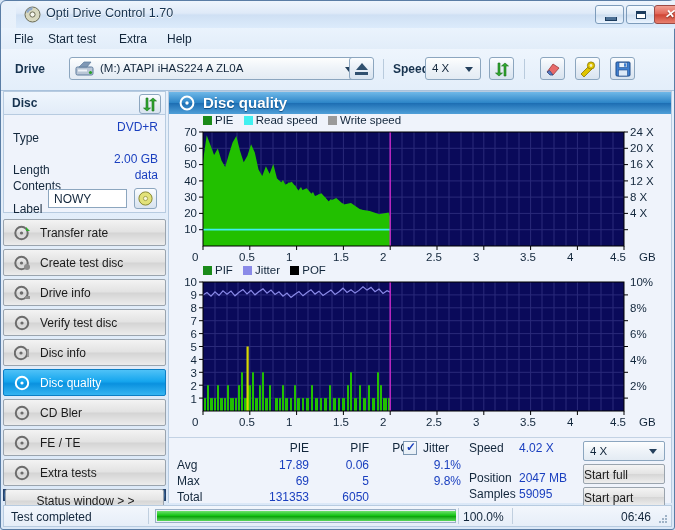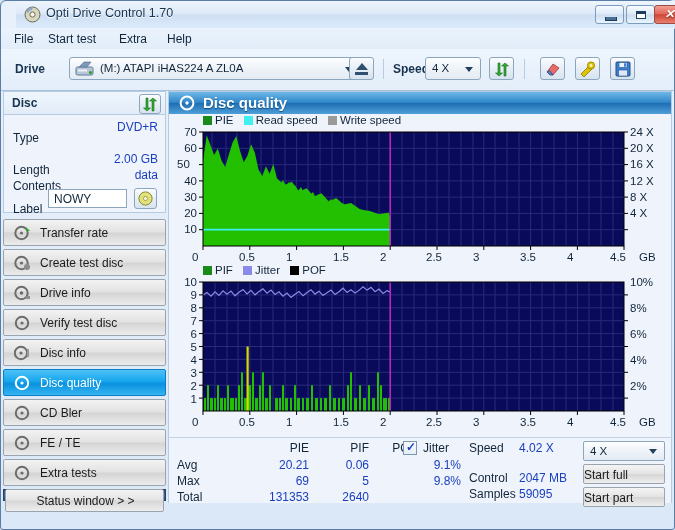--- a/index.html
+++ b/index.html
@@ -504,21 +504,21 @@
             <line x1="268" y1="118" x2="268" y2="122"></line>
           <line x1="314.8" y1="118" x2="314.8" y2="122"></line>
             <line x1="361.6" y1="118" x2="361.6" y2="122"></line>
           <line x1="408.4" y1="118" x2="408.4" y2="122"></line>
             <line x1="455" y1="118" x2="455" y2="122"></line>
         </g>
       </svg>
 
       <div class="axis-lbl" style="left:8px;top:12px;width:20px;text-align:right">70</div>
       <div class="axis-lbl" style="left:8px;top:28px;width:20px;text-align:right">60</div>
-      <div class="axis-lbl" style="left:8px;top:44px;width:20px;text-align:left">50</div>
+      <div class="axis-lbl" style="left:8px;top:44px;width:20px;text-align:right">50</div>
       <div class="axis-lbl" style="left:8px;top:61px;width:20px;text-align:right">40</div>
       <div class="axis-lbl" style="left:8px;top:77px;width:20px;text-align:right">30</div>
       <div class="axis-lbl" style="left:8px;top:93px;width:20px;text-align:right">20</div>
       <div class="axis-lbl" style="left:8px;top:109px;width:20px;text-align:right">10</div>
 
       <div class="axis-lbl" style="left:461px;top:12px">24 X</div>
       <div class="axis-lbl" style="left:461px;top:28px">20 X</div>
       <div class="axis-lbl" style="left:461px;top:44px">16 X</div>
       <div class="axis-lbl" style="left:461px;top:61px">12 X</div>
       <div class="axis-lbl" style="left:461px;top:77px">8 X</div>
@@ -708,47 +708,68 @@
     <div id="stats">
       <div class="st-hdr" style="left:88px;width:52px">PIE</div>
       <div class="st-hdr" style="left:148px;width:52px">PIF</div>
       <div class="st-hdr" style="left:196px;width:52px">POF</div>
       <div id="jitter-cb">
           <span class="chk">✓</span>
         </div>
       <div class="st-key" style="left:254px;top:3px">Jitter</div>
 
       <div class="st-row-lbl" style="top:20px">Avg</div>
-      <div class="st-val" style="left:88px;top:20px;width:52px">20.21</div>
+      <div class="st-val" style="left:88px;top:20px;width:52px">17.89</div>
       <div class="st-val" style="left:148px;top:20px;width:52px">0.06</div>
       <div class="st-val" style="left:248px;top:20px;width:44px">9.1%</div>
 
       <div class="st-row-lbl" style="top:36px">Max</div>
       <div class="st-val" style="left:88px;top:36px;width:52px">69</div>
       <div class="st-val" style="left:148px;top:36px;width:52px">5</div>
       <div class="st-val" style="left:248px;top:36px;width:44px">9.8%</div>
 
       <div class="st-row-lbl" style="top:52px">Total</div>
       <div class="st-val" style="left:80px;top:52px;width:60px">131353</div>
-      <div class="st-val" style="left:148px;top:52px;width:52px">2640</div>
+      <div class="st-val" style="left:148px;top:52px;width:52px">6050</div>
 
       <div class="st-key" style="left:300px;top:3px">Speed</div>
       <div class="st-val" style="left:350px;top:3px;width:58px;text-align:left">4.02 X</div>
-      <div class="st-key" style="left:300px;top:33px">Control</div>
+      <div class="st-key" style="left:300px;top:33px">Position</div>
       <div class="st-val" style="left:350px;top:33px;width:62px;text-align:left">2047 MB</div>
       <div class="st-key" style="left:300px;top:49px">Samples</div>
       <div class="st-val" style="left:350px;top:49px;width:58px;text-align:left">59095</div>
 
       <div id="speed-combo2">
         <div class="dtext">4 X</div>
         <div class="combo-arrow" style="top:7px"></div>
       </div>
       <div class="action-btn" style="top:26px">
         <div class="abl">Start full</div>
       </div>
       <div class="action-btn" style="top:49px">
         <div class="abl">Start part</div>
       </div>
     </div>
   </div>
 
+  <div id="statusbar">
+    <div id="sb-text">Test completed</div>
+    <div class="sb-div" style="left:144px"></div>
+    <div id="sb-progress">
+      <div class="fill" id="pbfill" style="width: 299px;"></div>
+    </div>
+    <div class="sb-div" style="left:454px"></div>
+    <div id="sb-pct">100.0%</div>
+    <div class="sb-div" style="left:508px"></div>
+    <div id="sb-time">06:46</div>
+    <svg id="sb-grip" viewBox="0 0 11 11">
+      <g fill="#9fb3c7">
+        <rect x="8" y="8" width="2" height="2"></rect>
+          <rect x="5" y="8" width="2" height="2"></rect>
+          <rect x="8" y="5" width="2" height="2"></rect>
+        <rect x="2" y="8" width="2" height="2"></rect>
+          <rect x="5" y="5" width="2" height="2"></rect>
+          <rect x="8" y="2" width="2" height="2"></rect>
+      </g>
+    </svg>
+  </div>
 
 </div>
 
 </body></html>

